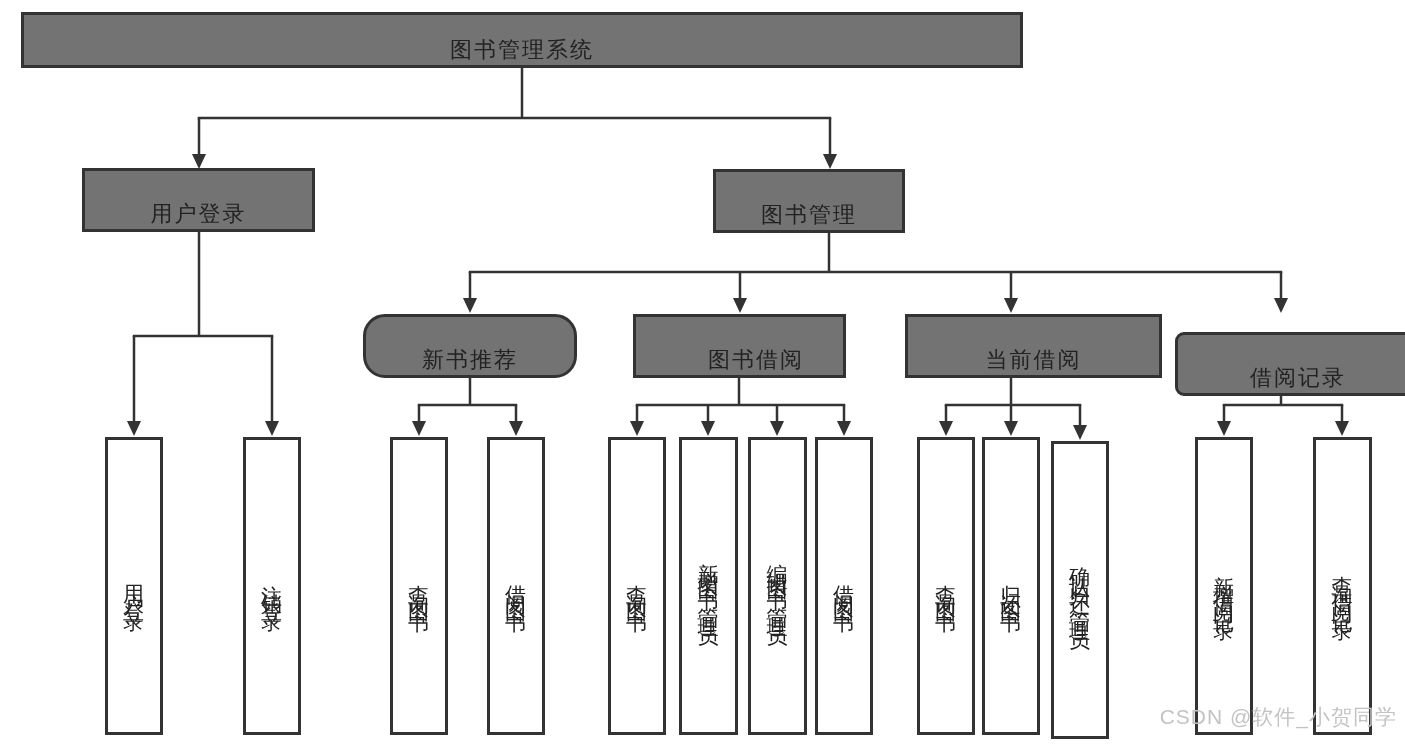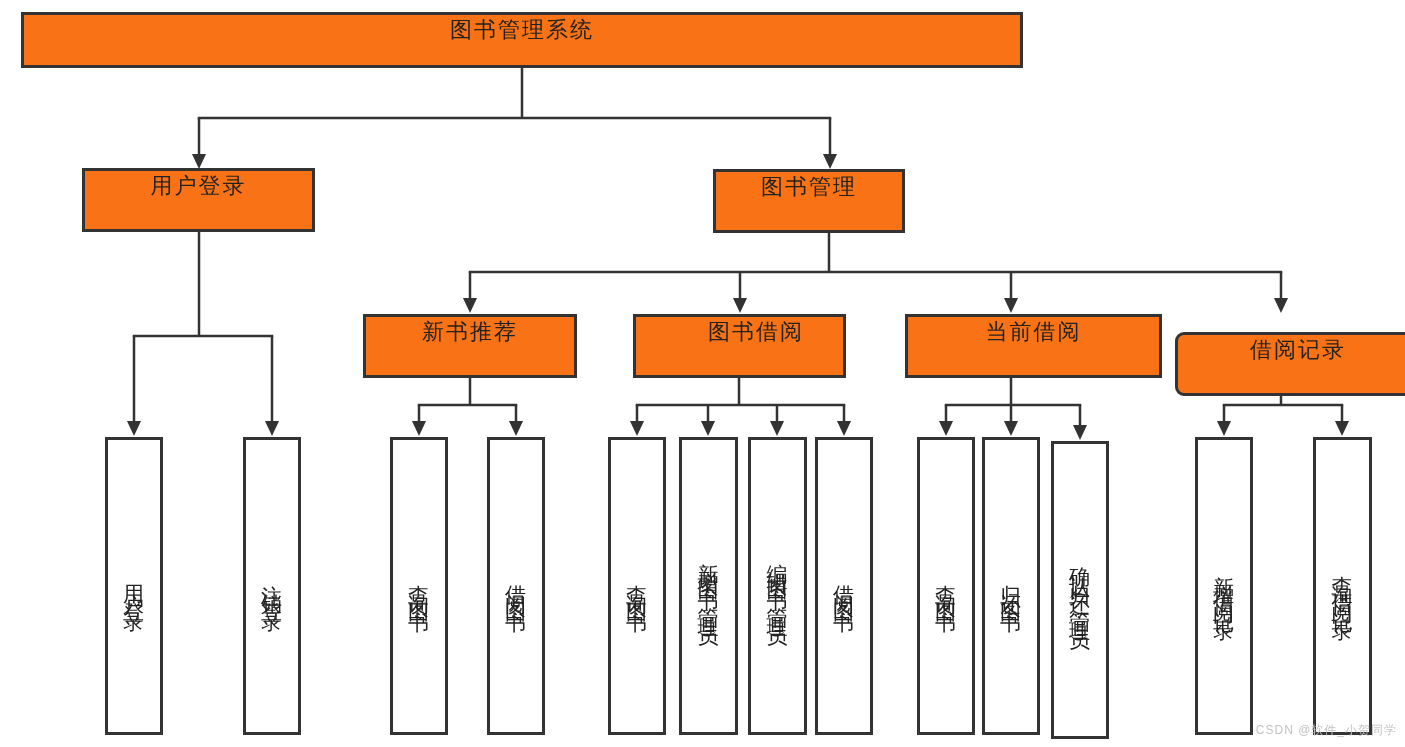--- a/index.html
+++ b/index.html
@@ -13,22 +13,22 @@
     width:1405px;height:747px;
     background:#ffffff;
     font-family:"Liberation Sans","DejaVu Sans",sans-serif;
     overflow:hidden;
   }
   #wires{position:absolute;left:0;top:0;width:1405px;height:747px;}
   .node{
     position:absolute;
     box-sizing:border-box;
     border:3px solid var(--line);
-    background:#f97316;
-    display:flex;align-items:flex-start;justify-content:center;
+    background:#737373;
+    display:flex;align-items:flex-end;justify-content:center;
     color:var(--text);
     font-size:22px;
     letter-spacing:2px;
     white-space:nowrap;
   }
   .leaf{
     position:absolute;
     box-sizing:border-box;
     border:3px solid var(--line);
     background:#ffffff;
@@ -39,23 +39,23 @@
   .leaf .vtext{
     writing-mode:vertical-rl;
     text-orientation:mixed;
     font-size:21px;
     line-height:1;
     letter-spacing:9px;
     color:var(--text);
   }
   #watermark{
     position:absolute;
-    right:8px;bottom:8px;
+    right:8px;bottom:16px;
     color:var(--wm);
-    font-size:12px;
+    font-size:21px;
     letter-spacing:1px;
     z-index:5;
   }
 </style>
 </head>
 <body>
 
 <div id="stage">
 
   <svg id="wires" width="1405" height="747" viewBox="0 0 1405 747">
@@ -135,21 +135,21 @@
     <span>图书管理系统</span>
   </div>
 
   <div class="node" style="left:82px;top:168px;width:233px;height:64px;">
     <span>用户登录</span>
   </div>
   <div class="node" style="left:713px;top:169px;width:192px;height:64px;">
     <span>图书管理</span>
   </div>
 
-  <div class="node" style="left:363px;top:314px;width:214px;height:64px;">
+  <div class="node" style="left:363px;top:314px;width:214px;height:64px;border-radius:22px;">
     <span>新书推荐</span>
   </div>
   <div class="node" style="left:633px;top:314px;width:213px;height:64px;padding-left:33px;">
     <span>图书借阅</span>
   </div>
   <div class="node" style="left:905px;top:314px;width:257px;height:64px;">
     <span>当前借阅</span>
   </div>
   <div class="node" style="left:1175px;top:332px;width:246px;height:64px;border-radius:9px;">
     <span>借阅记录</span>

